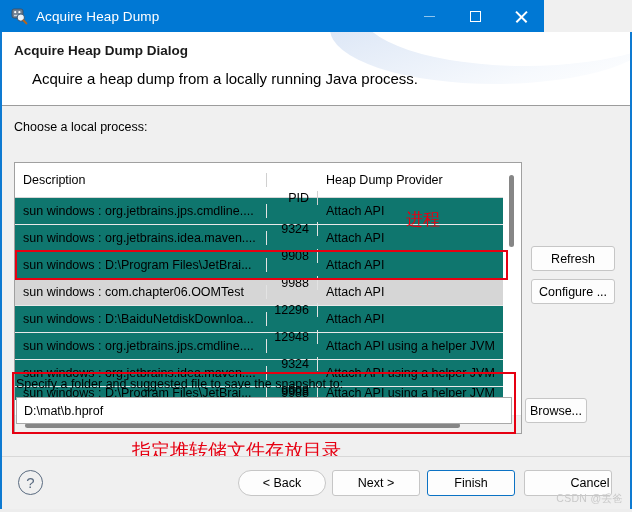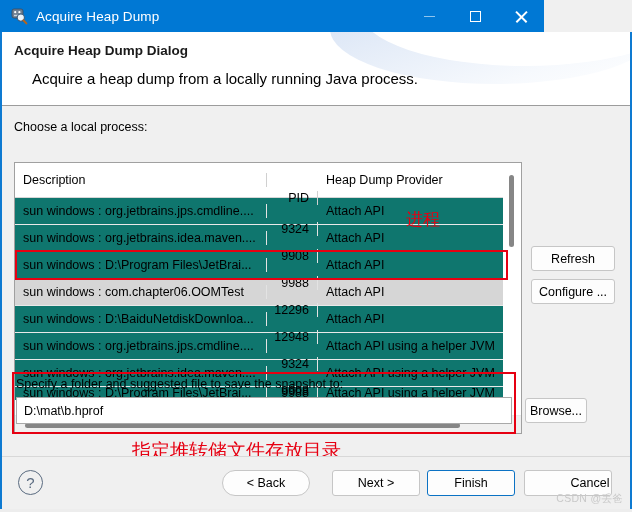--- a/index.html
+++ b/index.html
@@ -222,21 +222,21 @@
     position: absolute; top: 13px;
     height: 26px; width: 88px;
     font-family: "Liberation Sans", sans-serif;
     font-size: 12.5px; color: #000;
     background: #fdfdfd;
     border: 1px solid #c6c6c6;
     border-radius: 3px;
     display: flex; align-items: center; justify-content: center;
     cursor: default;
   }
-  .fbtn-back   { left: 220px; border-radius: 13px; }
+  .fbtn-back   { left: 236px; border-radius: 13px; }
   .fbtn-next   { left: 330px; }
   .fbtn-finish { left: 425px; border: 1.7px solid #0b72c4; }
   .fbtn-cancel { left: 522px; padding-left: 44px; }
 
   .watermark {
     position: absolute; right: 7px; bottom: 4px;
     font-size: 10.5px; color: #c9c9c9;
     letter-spacing: .3px;
   }
   

